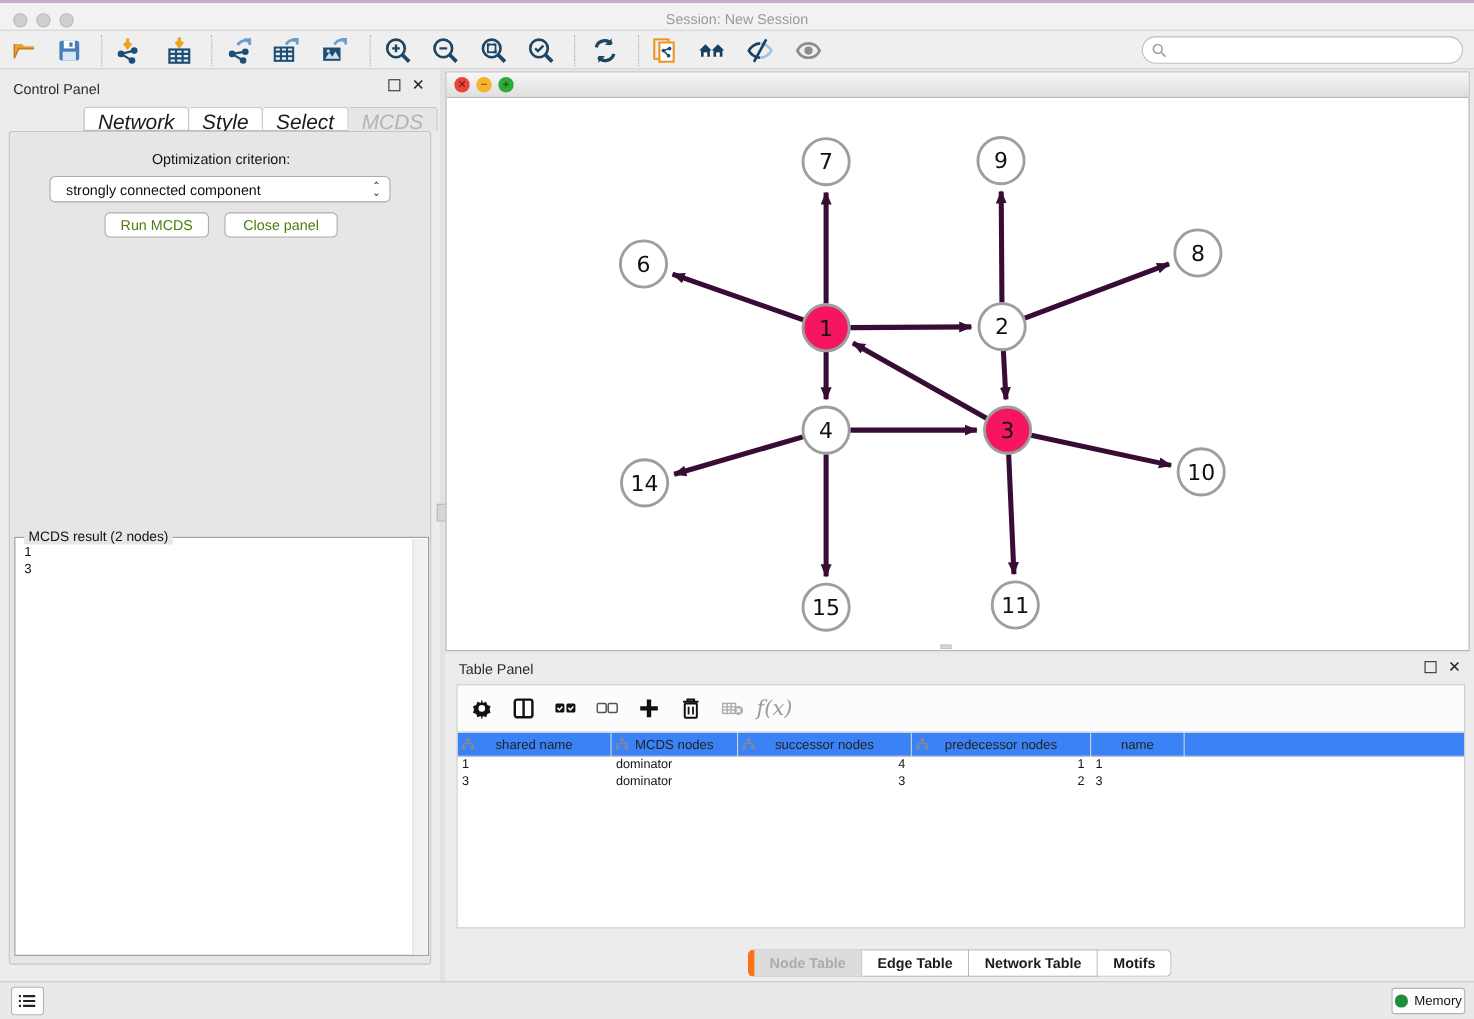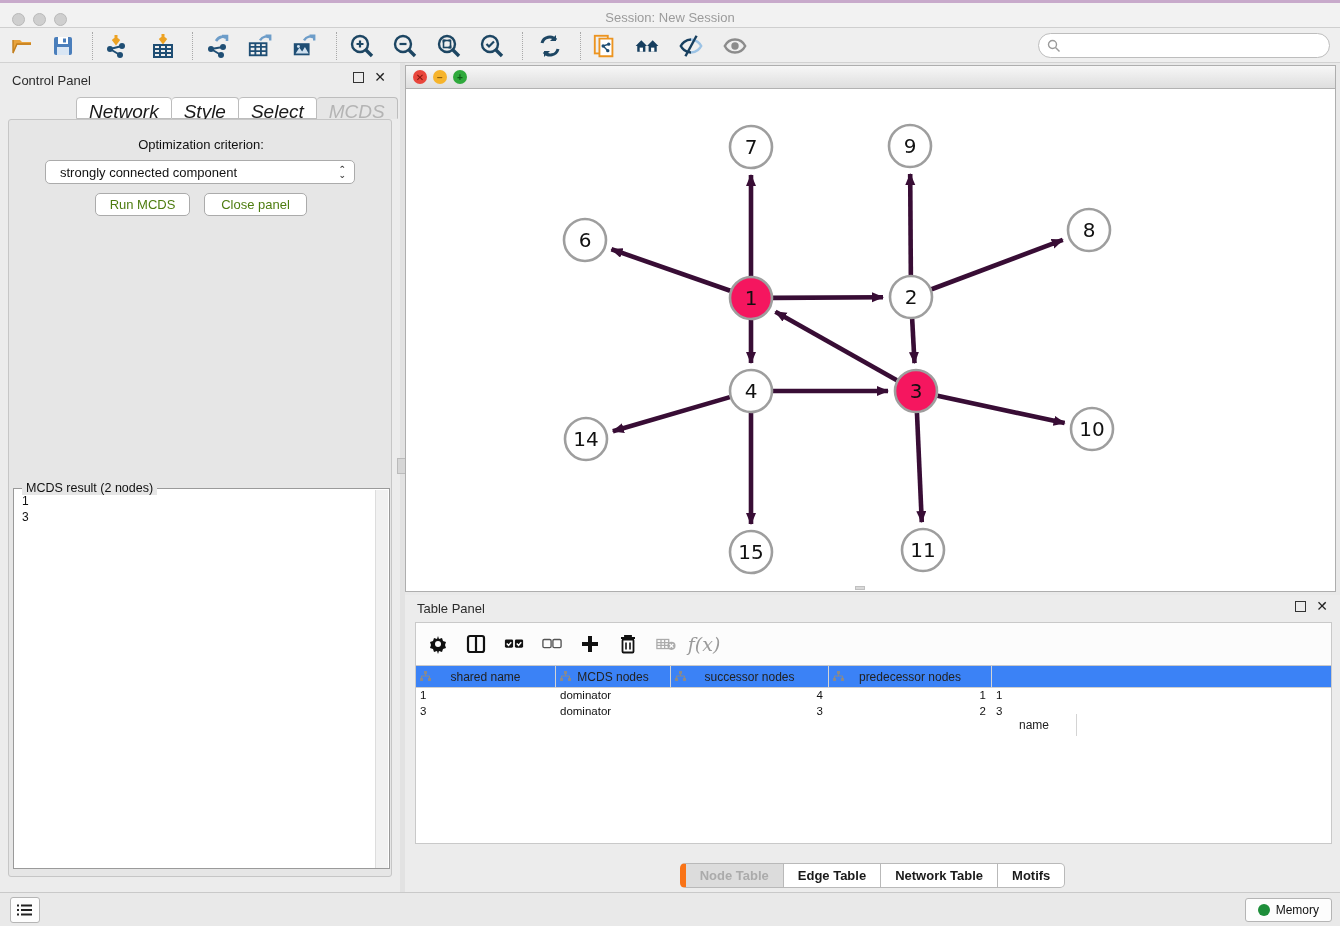--- a/index.html
+++ b/index.html
@@ -72,21 +72,21 @@
   .td { padding:1px 6px 0 4px; white-space:nowrap; overflow:hidden; }
   #tp-tabs { position:absolute; left:0; top:268px; width:935px; display:flex; justify-content:center; }
   .tp-tab { border:1px solid #b9b9b9; border-left:none; background:#fff; padding:4px 14px; font-size:13px; font-weight:600; color:#1a1a1a; cursor:pointer; }
   .tp-tab:first-child { border-left:6px solid #f97316; border-radius:5px 0 0 5px; }
   .tp-tab:last-child { border-radius:0 5px 5px 0; }
   .tp-tab.active { background:#dcdcdc; color:#ababab; }
 
   
   #statusbar { left:0; top:892px; width:1340px; height:34px; background:#e9e9e9; border-top:1px solid #c9c9c9; }
   #status-left-btn { position:absolute; left:10px; top:4px; width:30px; height:26px; background:#fdfdfd; border:1px solid #b5b5b5; border-radius:3px; display:flex; align-items:center; justify-content:center; cursor:pointer; }
-  #memory-btn { position:absolute; right:8px; top:5px; height:24px; background:#fdfdfd; border:1px solid #b5b5b5; border-radius:3px; display:flex; align-items:center; gap:6px; padding:0 12px; font-size:12px; color:#111; cursor:pointer; }
+  #memory-btn { position:absolute; right:8px; top:5px; height:24px; background:#fdfdfd; border:1px solid #b5b5b5; border-radius:3px; display:flex; align-items:center; gap:6px; padding:0 2px; font-size:12px; color:#111; cursor:pointer; }
   #memory-dot { width:12px; height:12px; border-radius:50%; background:#1e8e3a; }
 </style>
 </head>
 <body>
 
 <div id="app">
 
   <div id="top-accent" class="abs"></div>
   <div id="titlebar" class="abs">
     <div id="tl-wrap" class="abs">
@@ -422,21 +422,21 @@
             <svg class="hier" width="11" height="11" viewBox="0 0 11 11">
               <g fill="#8a8a8a">
                 <rect x="4" y="0" width="3" height="3"></rect>
                 <rect x="0" y="7" width="3" height="3"></rect>
                 <rect x="8" y="7" width="3" height="3"></rect>
               </g>
               <path d="M5.5 3v2M1.5 7V5h8v2" stroke="#8a8a8a" fill="none"></path>
             </svg>
             <span>predecessor nodes</span>
           </div>
-          <div class="th" style="width: 85px; margin-top: 48px;">
+          <div class="th" style="width: 85px;">
             <span>name</span>
           </div>
         </div>
       <div id="tp-rows">
           <div class="tr">
             <div class="td" style="width: 140px; text-align: left;">1</div>
             <div class="td" style="width: 115px; text-align: left;">dominator</div>
             <div class="td" style="width: 158px; text-align: right;">4</div>
             <div class="td" style="width: 163px; text-align: right;">1</div>
             <div class="td" style="width: 85px; text-align: left;">1</div>

